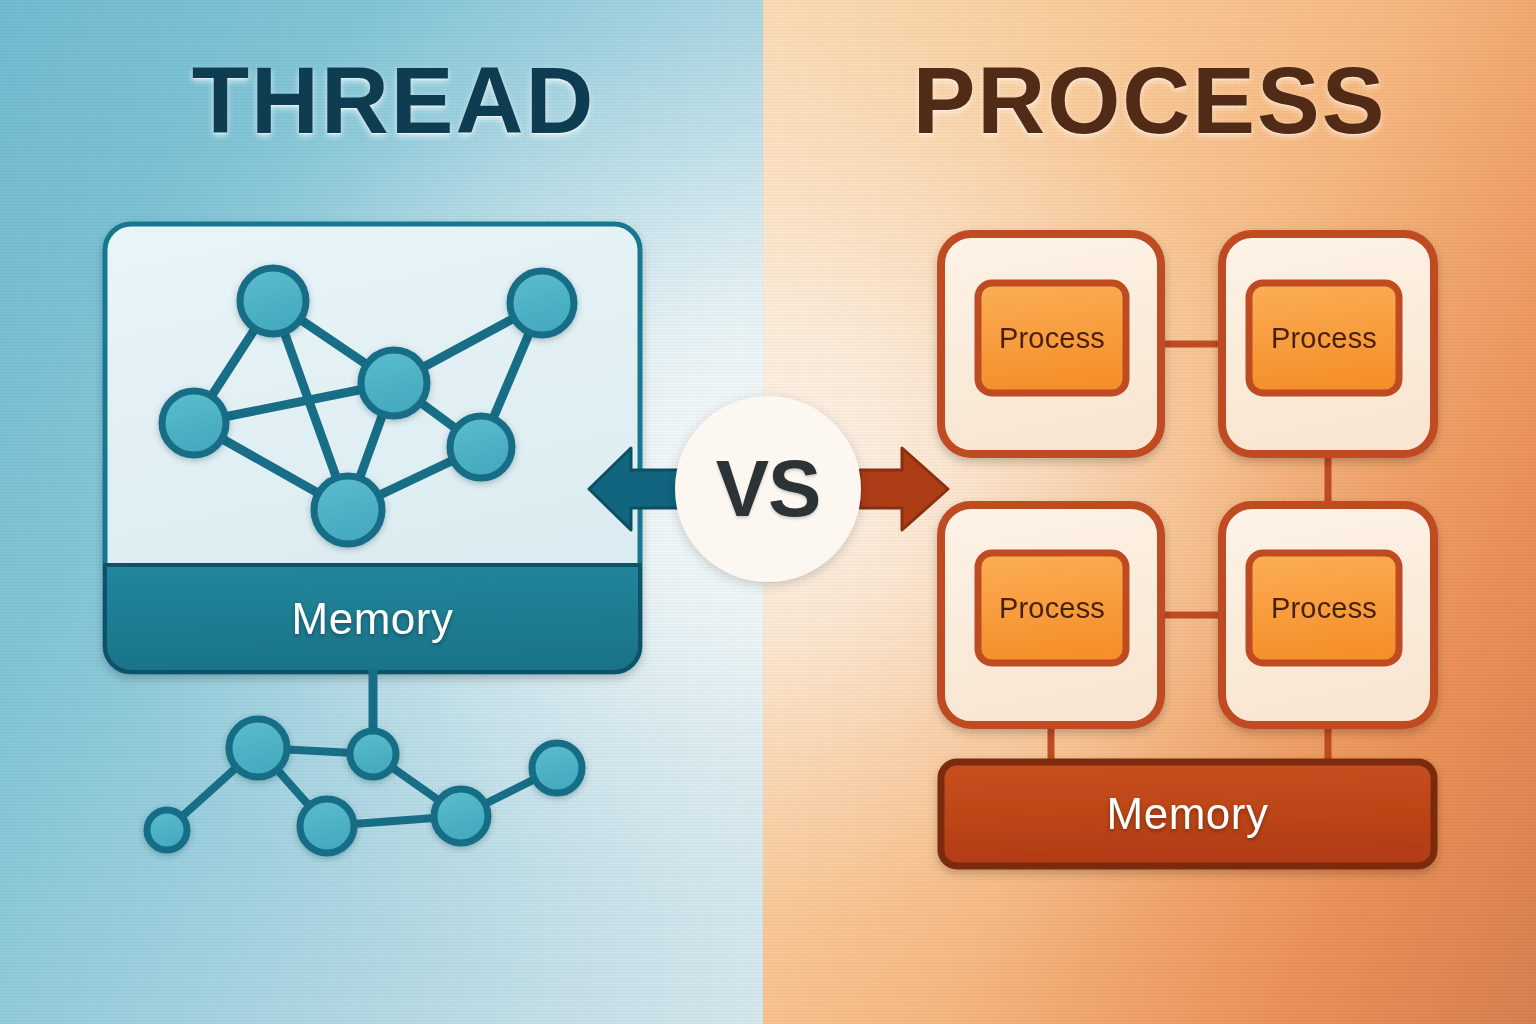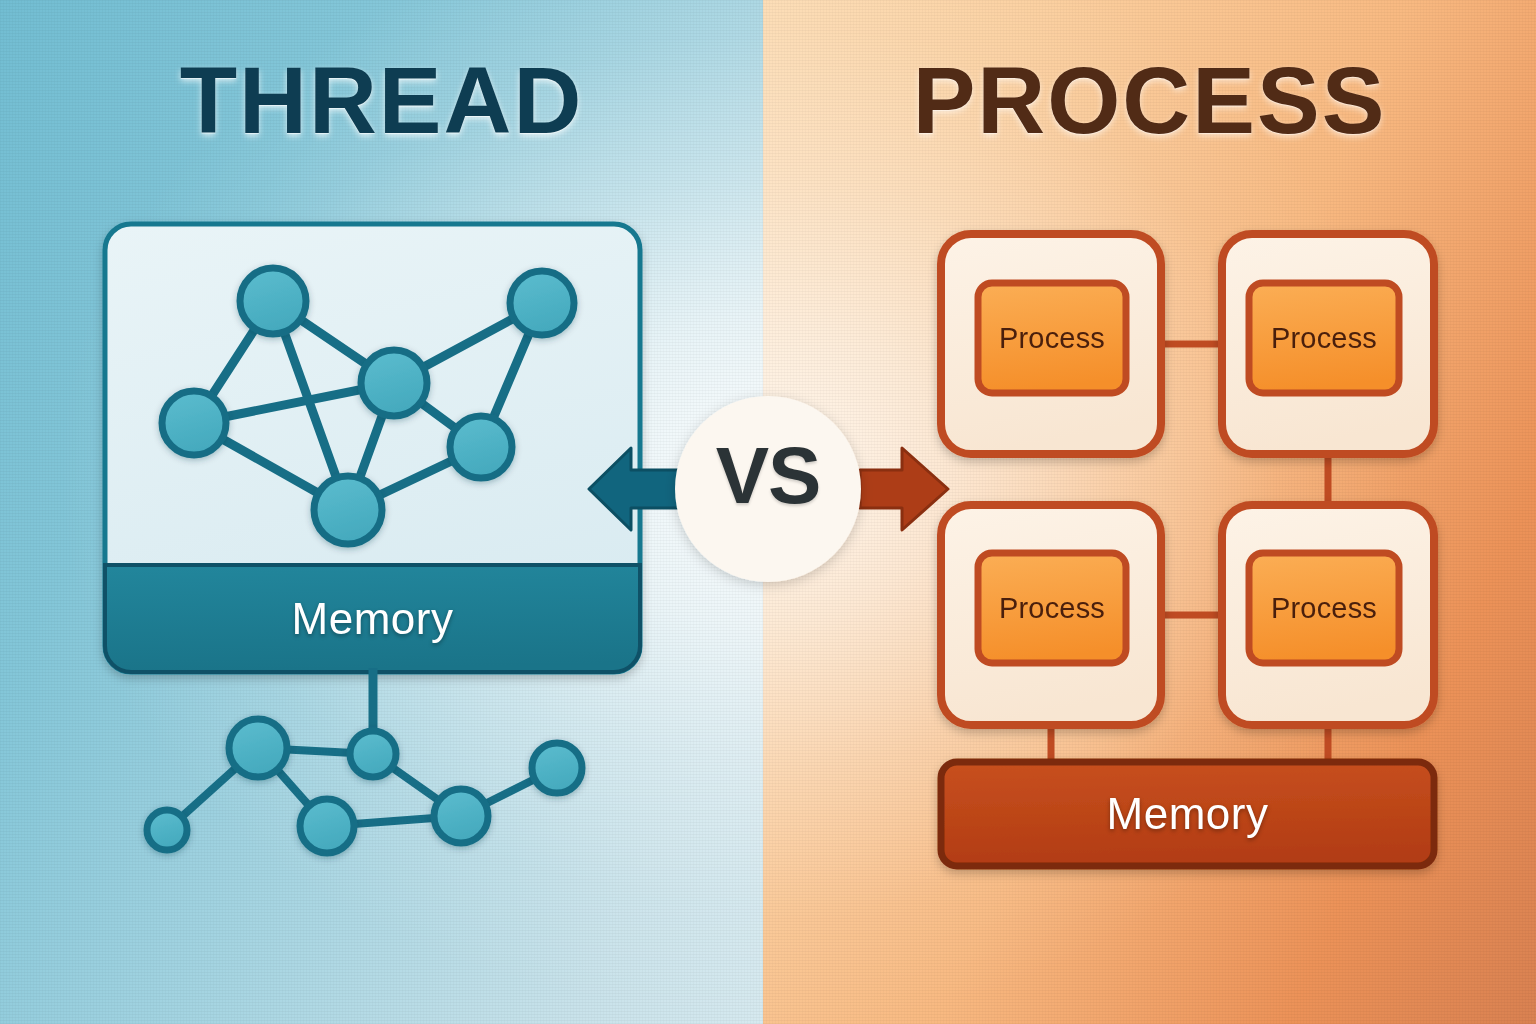--- a/index.html
+++ b/index.html
@@ -55,21 +55,21 @@
   .title {
     position: absolute;
     top: 52px;
     font-size: 94px;
     font-weight: 700;
     letter-spacing: 2px;
     text-align: center;
     line-height: 1.05;
   }
   #title-thread {
-    left: 0;
+    left: 12px;
     width: 763px;
     color: #0e3d52;
     text-shadow: 0 3px 6px rgba(255,255,255,0.70), 0 1px 0 rgba(255,255,255,0.5);
   }
   #title-process {
     left: 763px;
     width: 773px;
     color: #512b16;
     text-shadow: 0 3px 6px rgba(255,255,255,0.55), 0 1px 0 rgba(255,255,255,0.4);
   }
@@ -97,21 +97,21 @@
   }
   .process-text {
     font-size: 29px;
     font-weight: 400;
     color: #4a1f0c;
     letter-spacing: 0.2px;
   }
   #vs-text {
     position: absolute;
     left: 668px;
-    top: 383px;
+    top: 396px;
     width: 200px;
     height: 186px;
     display: flex;
     align-items: center;
     justify-content: center;
     font-size: 80px;
     font-weight: 700;
     color: #2b3336;
     letter-spacing: -1px;
     text-shadow: 0 2px 3px rgba(0,0,0,0.18);

